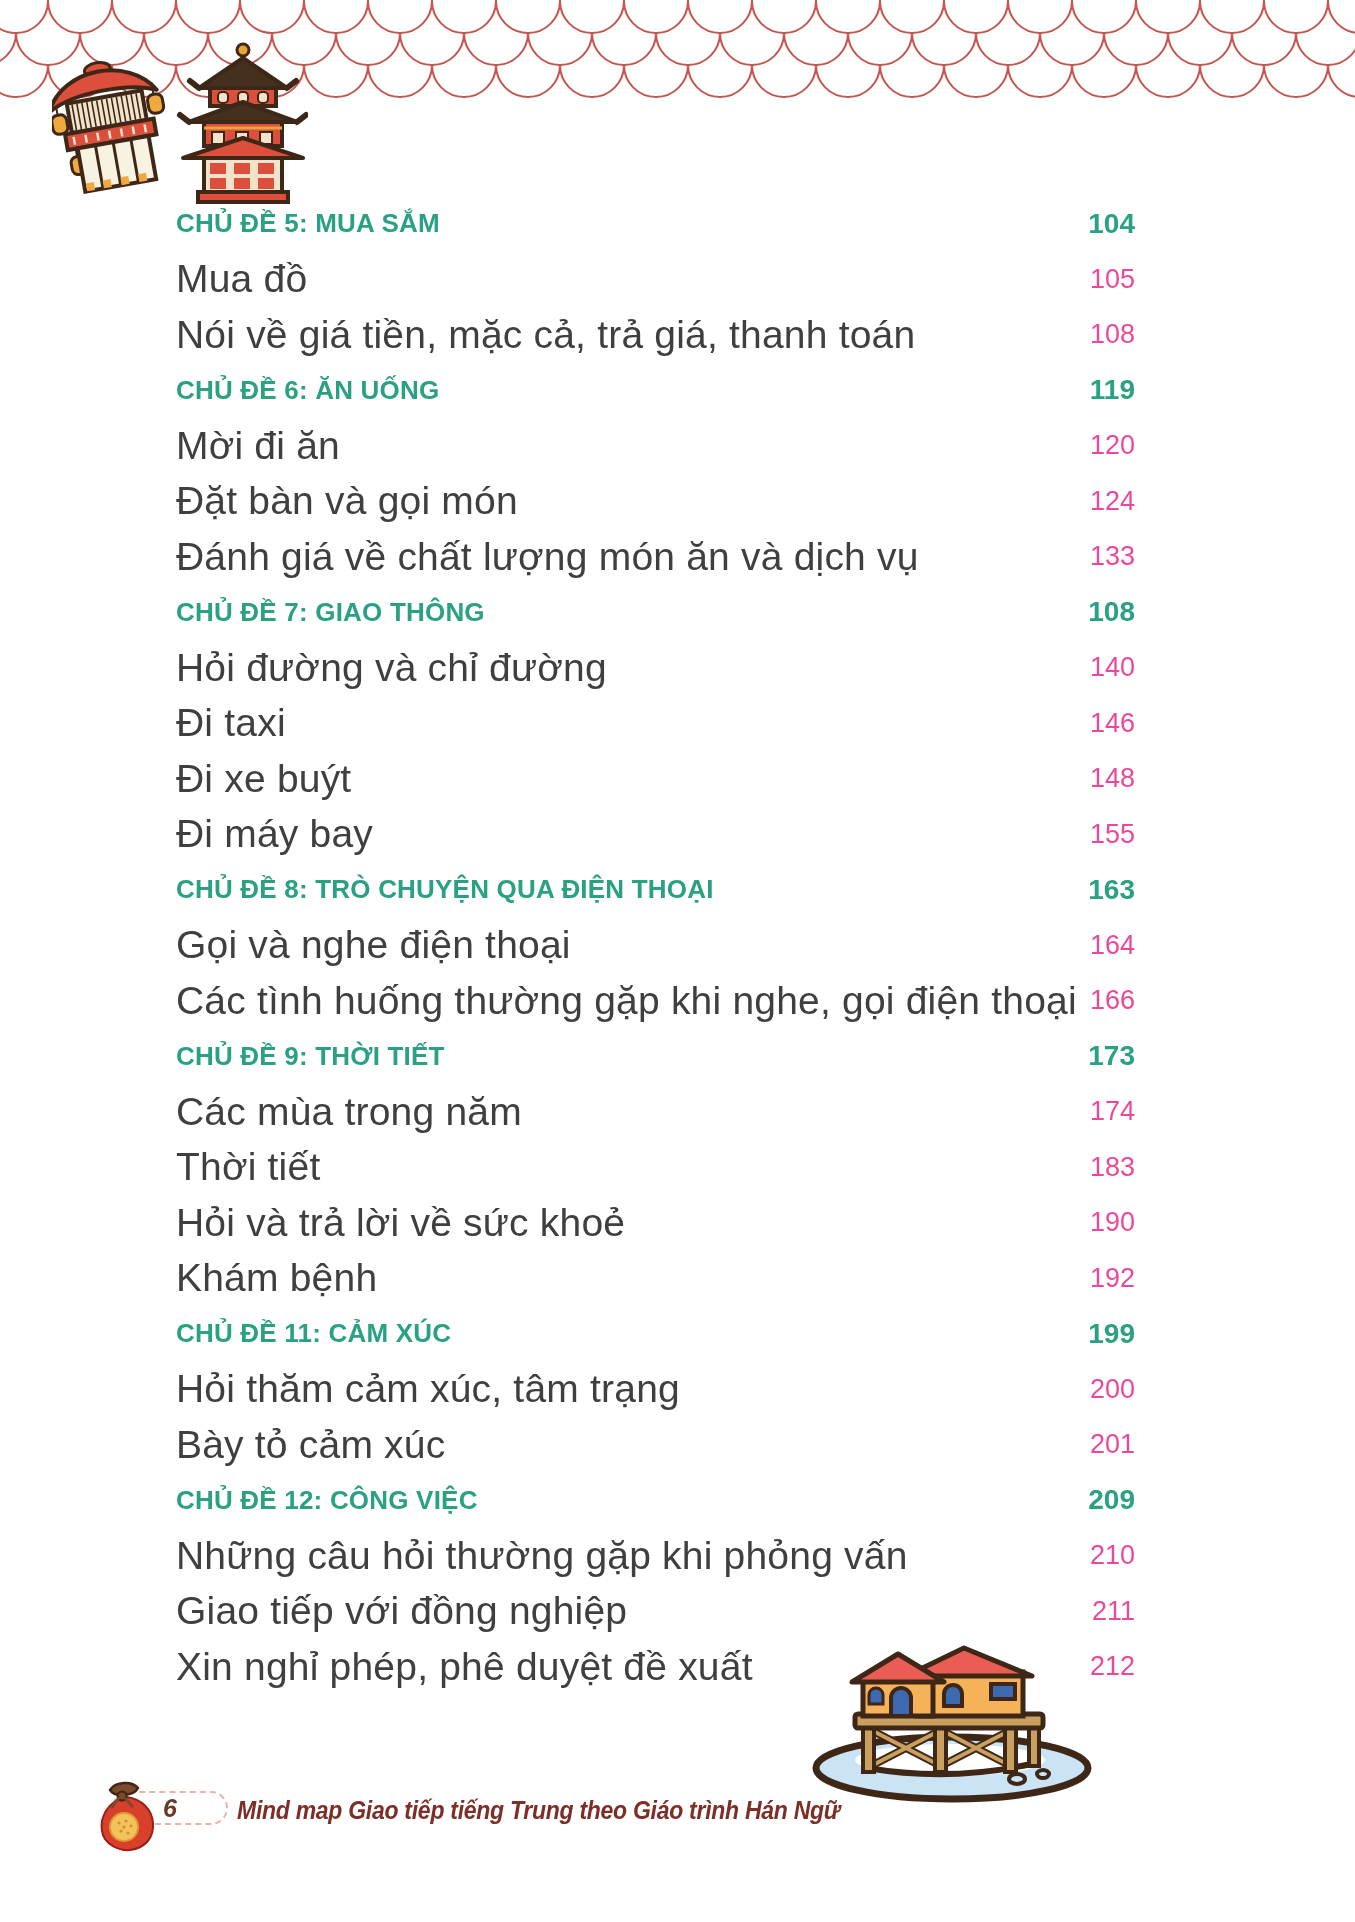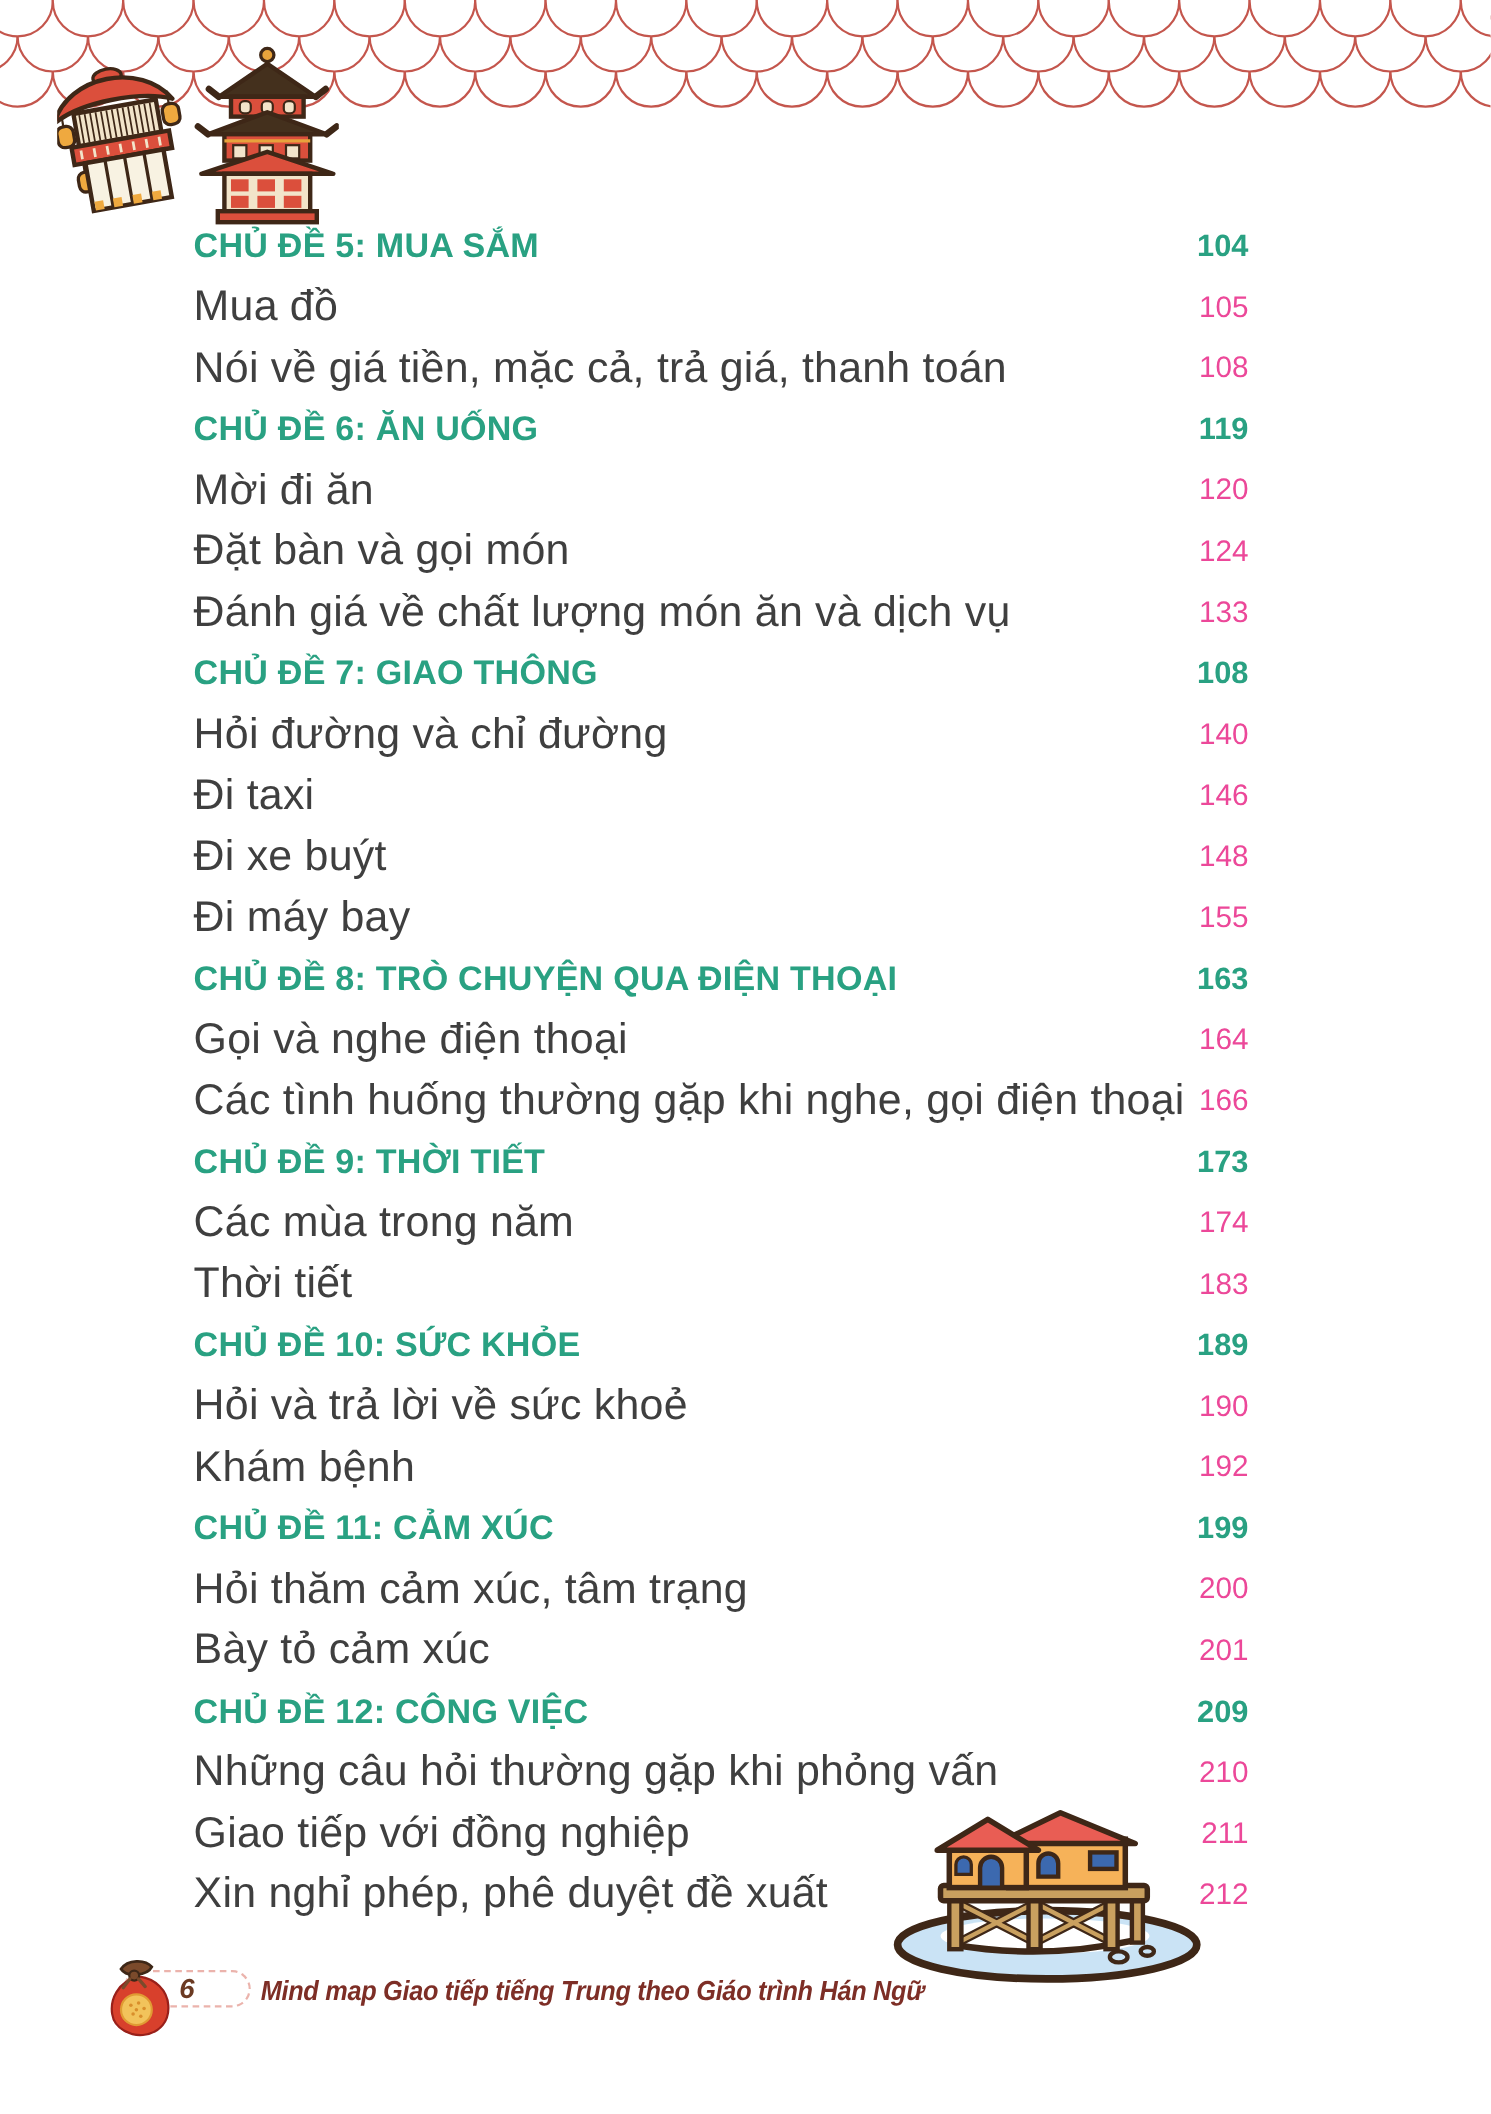--- a/index.html
+++ b/index.html
@@ -11,21 +11,21 @@
   
   #tile-pattern{left:0;top:0;width:1355px;height:102px;}
   
   #pagodas{left:52px;top:40px;width:256px;height:176px;}
   
   #toc{left:176px;top:196px;width:959px;}
   .toc-row{height:55.5px;display:flex;align-items:center;justify-content:space-between;}
   .toc-row .label{white-space:nowrap;}
   .toc-row.item .label{font-size:39px;color:#3F3F3F;font-weight:400;letter-spacing:.2px;}
   .toc-row.item .pagenum{font-size:27px;color:#ec4899;font-weight:400;}
-  .toc-row.chapter .label{font-size:31px;color:#29A182;font-weight:700;letter-spacing:.2px;}
+  .toc-row.chapter .label{font-size:26px;color:#29A182;font-weight:700;letter-spacing:.2px;}
   .toc-row.chapter .pagenum{font-size:28px;color:#29A182;font-weight:700;}
   
   #stilt-house{left:805px;top:1642px;width:290px;height:165px;}
   
   #footer-capsule{
     left:112px;top:1791px;width:116px;height:34px;background:#ffffff;
     border:2px dashed #EBB3AC;border-radius:17px;box-sizing:border-box;
     display:flex;align-items:center;justify-content:center;
   }
   #footer-pagenum{font-size:25px;font-weight:700;color:#6B3A22;font-style:italic;}
@@ -233,24 +233,20 @@
       <span class="pagenum">173</span>
     </div>
     <div class="toc-row item">
       <span class="label">Các mùa trong năm</span>
       <span class="pagenum">174</span>
     </div>
     <div class="toc-row item">
       <span class="label">Thời tiết</span>
       <span class="pagenum">183</span>
     </div>
-    <div class="toc-row chapter">
-      <span class="label">CHỦ ĐỀ 10: SỨC KHỎE</span>
-      <span class="pagenum">189</span>
-    </div>
     <div class="toc-row item">
       <span class="label">Hỏi và trả lời về sức khoẻ</span>
       <span class="pagenum">190</span>
     </div>
     <div class="toc-row item">
       <span class="label">Khám bệnh</span>
       <span class="pagenum">192</span>
     </div>
     <div class="toc-row chapter">
       <span class="label">CHỦ ĐỀ 11: CẢM XÚC</span>

